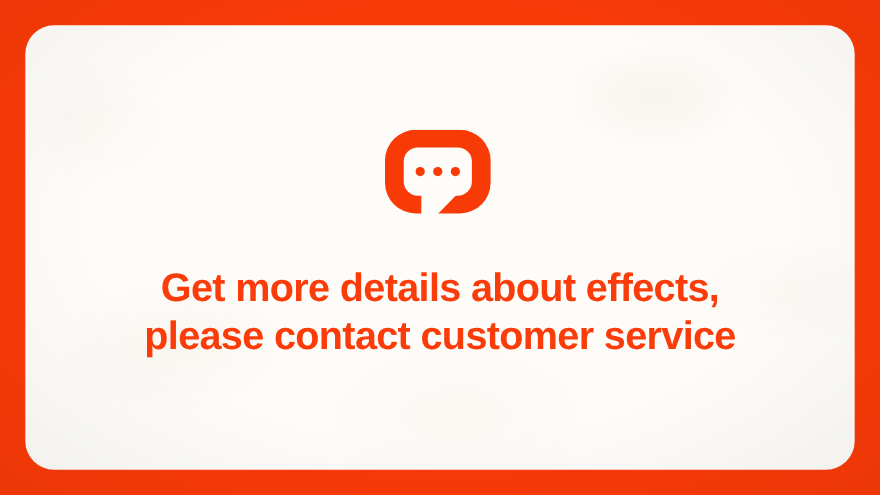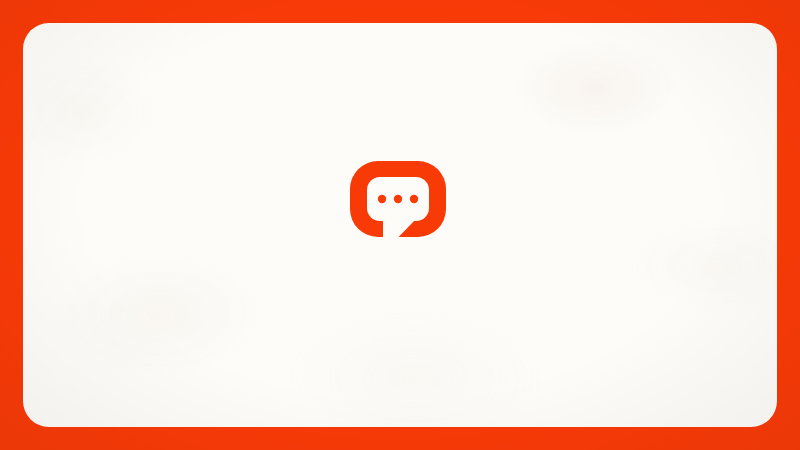--- a/index.html
+++ b/index.html
@@ -107,17 +107,19 @@
         <path d="M 38 44 L 38 92 L 73 56 Z" fill="#fdfcf8"></path>
 
         <rect x="22" y="16" width="62" height="44" rx="13" ry="13" fill="#fdfcf8"></rect>
 
         <circle cx="37" cy="38" r="4.2" fill="#f83a07"></circle>
         <circle cx="53" cy="38" r="4.2" fill="#f83a07"></circle>
         <circle cx="69" cy="38" r="4.2" fill="#f83a07"></circle>
       </svg>
 
       <p class="headline">
+        <span class="line">Get more details about effects,</span>
+        <span class="line">please contact customer service</span>
       </p>
 
     </div>
   </div>
 </div>
 
 </body></html>

